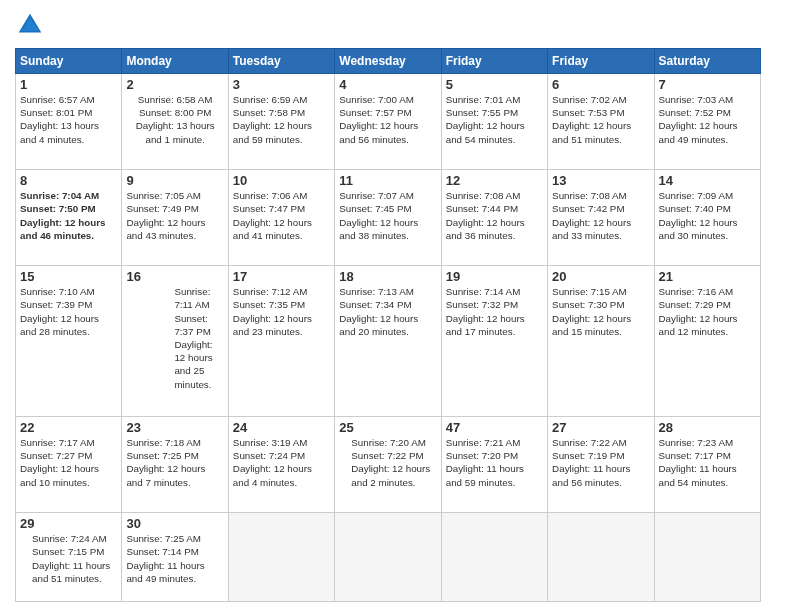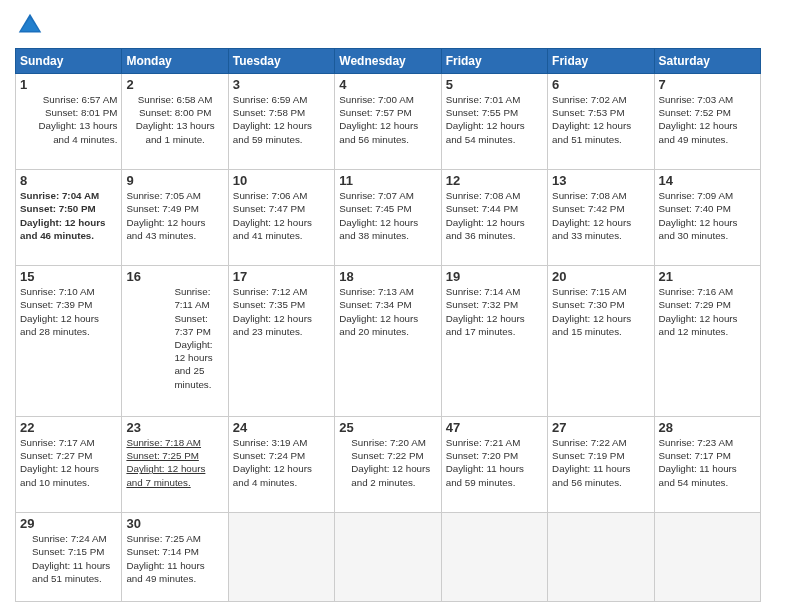--- a/index.html
+++ b/index.html
@@ -122,21 +122,21 @@
           <th>Wednesday</th>
           <th>Friday</th>
           <th>Friday</th>
           <th>Saturday</th>
         </tr>
     </thead>
     <tbody id="calendar-body">
     <tr>
           <td>
             <span class="day-num">1</span>
-            <div class="day-info" style="white-space: pre-line; text-align: right;">Sunrise: 6:57 AM
+            <div class="day-info" style="white-space: pre-line;">Sunrise: 6:57 AM
 Sunset: 8:01 PM
 Daylight: 13 hours
 and 4 minutes.</div>
           </td>
           <td>
             <span class="day-num">2</span>
             <div class="day-info" style="white-space: pre-line; text-align: center;">Sunrise: 6:58 AM
 Sunset: 8:00 PM
 Daylight: 13 hours
 and 1 minute.</div>
@@ -282,21 +282,21 @@
         <tr>
           <td>
             <span class="day-num">22</span>
             <div class="day-info" style="white-space: pre-line;">Sunrise: 7:17 AM
 Sunset: 7:27 PM
 Daylight: 12 hours
 and 10 minutes.</div>
           </td>
           <td>
             <span class="day-num">23</span>
-            <div class="day-info" style="white-space: pre-line; text-decoration: underline;">Sunrise: 7:18 AM
+            <div class="day-info" style="white-space: pre-line;">Sunrise: 7:18 AM
 Sunset: 7:25 PM
 Daylight: 12 hours
 and 7 minutes.</div>
           </td>
           <td>
             <span class="day-num">24</span>
             <div class="day-info" style="white-space: pre-line;">Sunrise: 3:19 AM
 Sunset: 7:24 PM
 Daylight: 12 hours
 and 4 minutes.</div>

